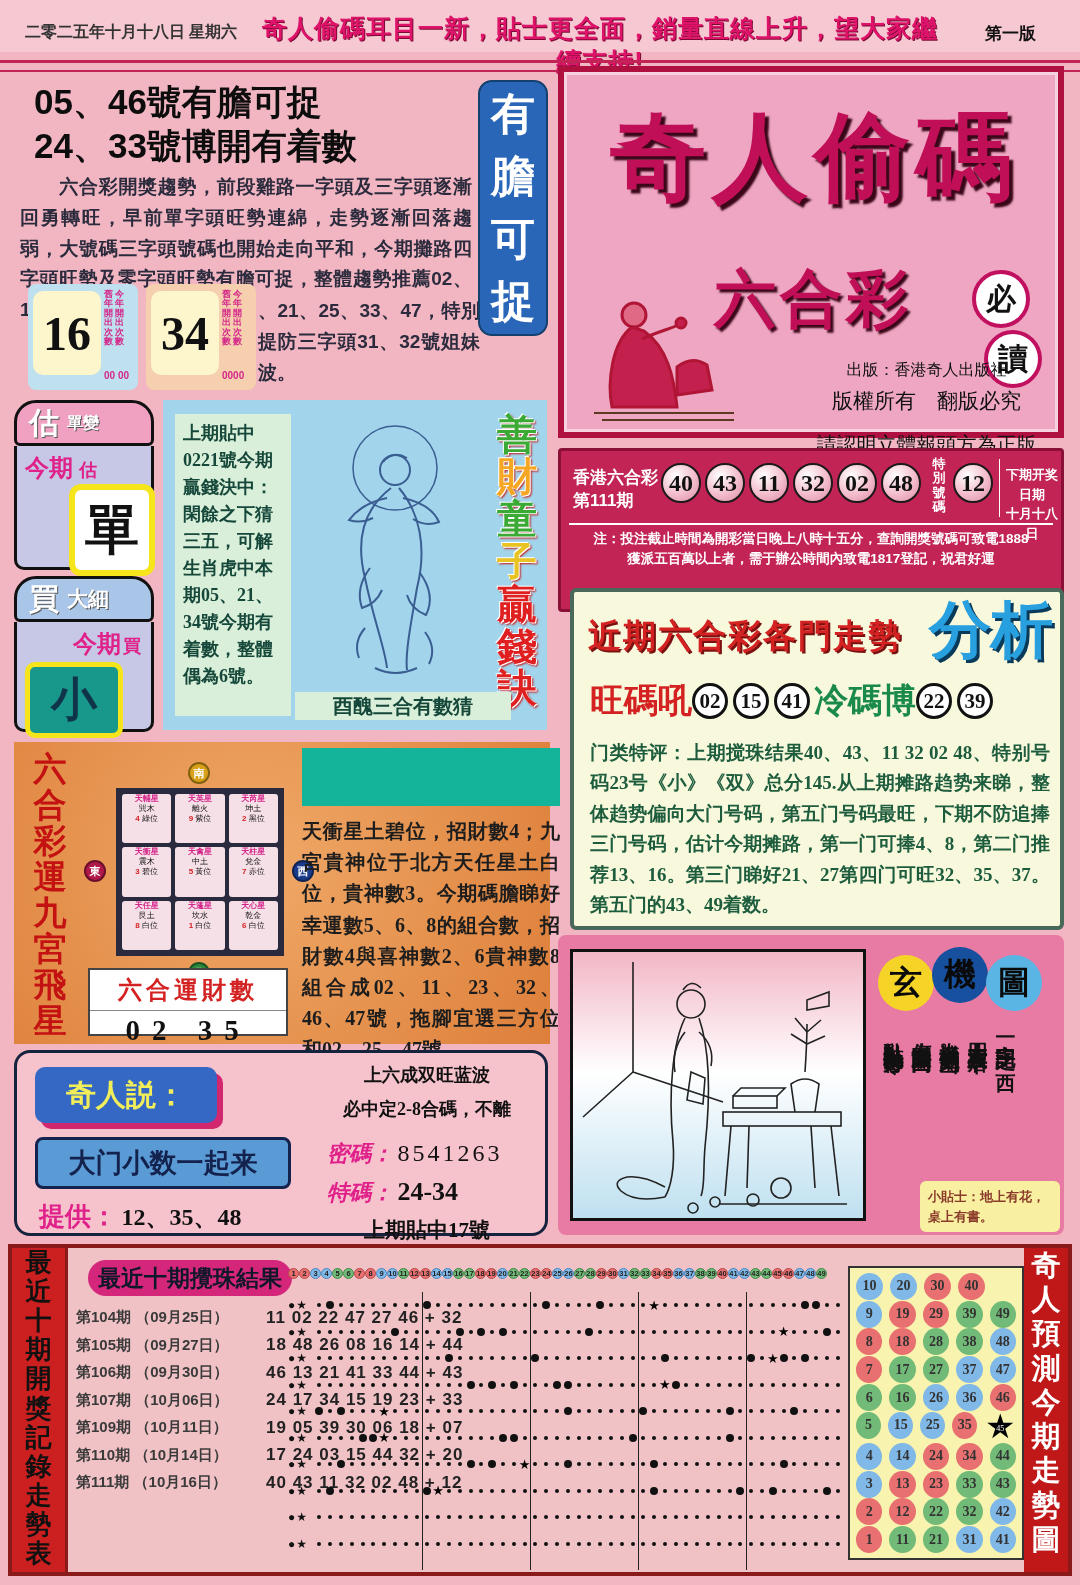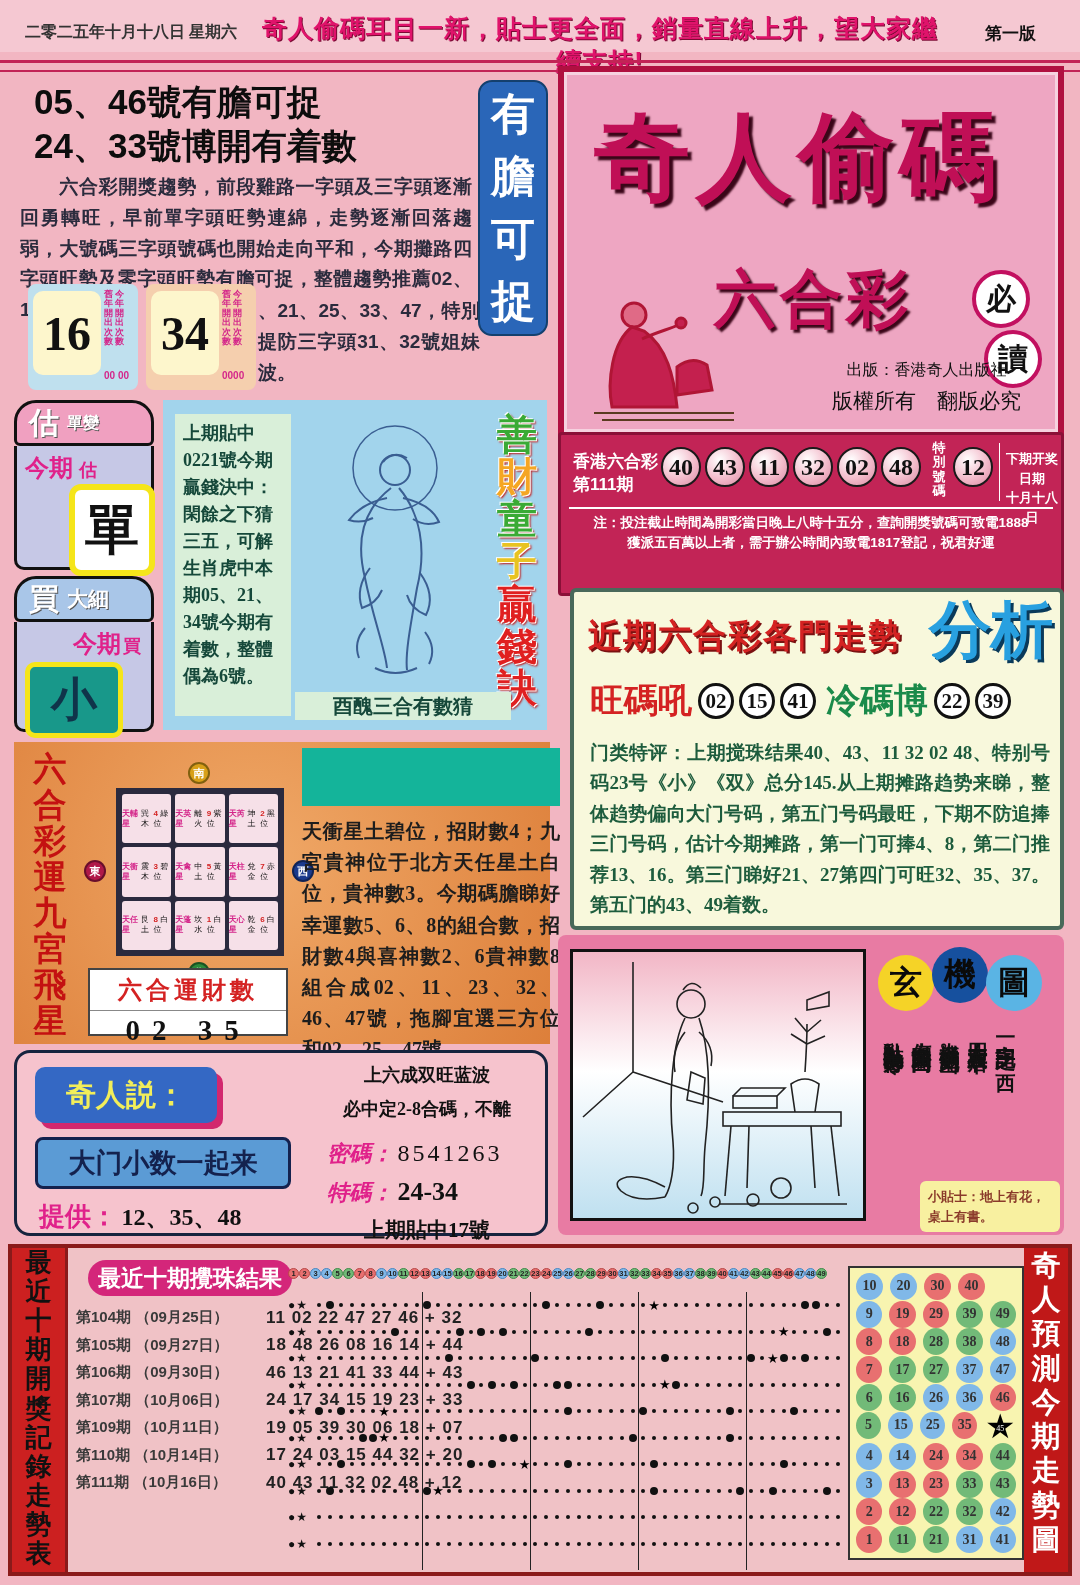--- a/index.html
+++ b/index.html
@@ -25,29 +25,29 @@
             border-radius:14px;color:#fff;font-size:44px;font-weight:900;justify-content:space-evenly}
   .numtile{width:110px;height:106px;border-radius:8px}
   .numcard{left:5px;top:7px;width:68px;height:84px;background:#fdf6cc;border-radius:10px;
            display:flex;align-items:center;justify-content:center;font-size:48px;font-weight:900}
   .numlabels{left:76px;top:6px;display:flex;gap:2px;font-size:9px;font-weight:bold;color:#d4268a;line-height:1.05}
   .numcounts{left:76px;top:86px;font-size:10px;font-weight:bold;color:#d4268a}
 
   
   .masthead{left:558px;top:66px;width:506px;height:372px;background:#eea6c2;border:6px solid #b01040;
             box-shadow:inset 0 0 0 3px #f6d2e0;box-sizing:border-box}
-  .mh-title{left:30px;top:22px;width:440px;font-size:96px;font-weight:900;
+  .mh-title{left:30px;top:22px;width:440px;text-align:center;font-size:96px;font-weight:900;
             color:#c00f56;text-shadow:4px 4px 2px #3a0618;letter-spacing:6px}
   .mh-sub{left:150px;top:185px;font-size:62px;font-weight:900;color:#c00f56;text-shadow:3px 3px 2px #3a0618;letter-spacing:4px}
   .mh-circle{width:50px;height:50px;border-radius:50%;background:#fff;border:4px solid #c21060;
              display:flex;align-items:center;justify-content:center;font-size:30px;font-weight:900;color:#111}
   .mh-pub{left:235px;top:288px;width:255px;text-align:center;font-weight:normal}
 
   
-  .resbar{left:558px;top:432px;width:506px;height:164px;background:#c22456;border:3px solid #8a1038;
+  .resbar{left:558px;top:448px;width:506px;height:164px;background:#c22456;border:3px solid #8a1038;
           border-radius:4px;box-sizing:border-box;color:#fff}
   .res-ball{width:40px;height:40px;border:2px solid #1a1a1a;color:#111;font-size:24px;
             background:radial-gradient(circle at 35% 30%,#ffffff,#f3bccb 55%,#db8ba4)}
   .res-note{font-size:13.5px;font-weight:bold;text-align:center;line-height:1.5}
 
   
   .ana{left:570px;top:588px;width:494px;height:342px;background:#f8f8dc;border:4px solid #49695a;
        border-radius:6px;box-sizing:border-box}
   .ana-title-red{left:14px;top:22px;font-size:33px;font-weight:900;color:#d42222;text-shadow:2px 2px 0 #7a1111;letter-spacing:2px}
   .ana-title-blue{left:355px;top:-4px;font-size:62px;font-weight:900;color:#28a0e0;text-shadow:3px 3px 0 #0a3a5a}
@@ -74,21 +74,21 @@
   .li-chars{left:330px;top:14px;width:48px}
   .li-chars span{font-size:40px;font-weight:900;display:block;text-align:center;line-height:1.06;
                  text-shadow:1px 1px 0 #fff,-1px -1px 0 #fff,2px 2px 2px #c02020}
 
   
   .nine{left:14px;top:742px;width:536px;height:302px;background:radial-gradient(circle at 45% 40%,#f0a968,#dd7f3a)}
   .nine-title{left:16px;top:10px;width:40px}
   .nine-title span{font-size:33px;font-weight:900;color:#c41111;display:block;text-align:center;line-height:1.09}
   .ngrid{left:102px;top:46px;width:168px;height:168px;border:6px solid #2a2a3e;background:#2a2a3e;
          display:grid;grid-template-columns:1fr 1fr 1fr;grid-template-rows:1fr 1fr 1fr;gap:4px;box-sizing:border-box}
-  .ncell{background:#f6e0e8;border-radius:3px;display:flex;align-items:center;
+  .ncell{background:#f6e0e8;border-radius:3px;display:flex;flex-direction:column;align-items:center;
          justify-content:flex-start;font-size:8px;line-height:1.25}
   .ncell .s{color:#d4268a;font-weight:bold}
   .ncell .n{color:#d42222;font-weight:bold}
   .ndot{width:22px;height:22px;color:#fff;font-size:11px}
   .nmoney{left:74px;top:226px;width:200px;height:68px;background:#fff;border:2px solid #444;box-sizing:border-box;text-align:center}
   .teal-block{left:288px;top:6px;width:258px;height:58px;background:#14b49a}
   .fortune{left:288px;top:74px;width:258px;font-size:20px;font-weight:bold;color:#1d1d1d;
            text-align:justify;line-height:1.56}
 
   
@@ -108,21 +108,21 @@
               font-size:32px;font-weight:900;color:#0a0a0a;border-radius:50%}
   .poem{left:322px;top:92px;height:160px;writing-mode:vertical-rl;font-size:20px;font-weight:900;
         line-height:1.4;color:#111;letter-spacing:2px}
   .tip{left:362px;top:246px;width:140px;background:#f8f0a0;border-radius:6px;padding:6px 8px;
        font-size:13px;font-weight:900;color:#8a3a2a;line-height:1.5;box-sizing:border-box}
 
   
   .bot{left:8px;top:1244px;width:1064px;height:332px;background:#f0c2c6;border:4px solid #8a1a1a;box-sizing:border-box}
   .bot-band{left:0;top:0;width:56px;height:324px;background:#cc2020;border-right:3px solid #8a1a1a;box-sizing:border-box}
   .bot-band span{font-size:26px;font-weight:900;color:#111;display:block;text-align:center;line-height:1.12}
-  .bot-pill{left:76px;top:12px;width:204px;height:36px;background:#d4267a;border-radius:18px;color:#ffffff;
+  .bot-pill{left:76px;top:12px;width:204px;height:36px;background:#d4267a;border-radius:18px;color:#0f172a;
             display:flex;align-items:center;justify-content:center;font-size:23px;font-weight:900}
   .hist-rows{left:64px;top:56px}
   .hist-row{height:27.5px;display:flex;align-items:center}
   .hist-issue{width:190px;font-size:15px;font-weight:bold;color:#3a3a3a}
   .hist-nums{font-size:17px;font-weight:800;color:#222;letter-spacing:1px}
   .miniball{width:11px;height:11px;font-size:7.5px;color:#222;border:1px solid rgba(0,0,0,.35)}
   .dotgrid{left:276px;top:44px;width:560px;height:280px}
   .dotrow{height:26.5px;display:flex;align-items:center}
   .legend{width:26px;font-size:12px;letter-spacing:1px}
   .dcell{width:10.8px;display:flex;align-items:center;justify-content:center}
@@ -267,21 +267,21 @@
   <div class="abs" style="left:8px;top:72px;width:484px;border-top:2px solid #fff"></div>
   <div class="abs res-note" style="left:8px;top:78px;width:484px">
     <div>注：投注截止時間為開彩當日晚上八時十五分，查詢開獎號碼可致電1888</div>
     <div>獲派五百萬以上者，需于辦公時間內致電1817登記，祝君好運</div>
   </div>
 </div>
 
 <div class="abs ana">
   <div class="abs ana-title-blue serif">分析</div>
   <div class="abs ana-title-red serif">近期六合彩各門走勢</div>
-  <div class="abs" style="left:16px;top:86px;display:flex;align-items:center;gap:6px">
+  <div class="abs" style="left:16px;top:86px;display:flex;align-items:center;">
     <span class="serif" style="font-size:34px;font-weight:900;color:#d42222">旺碼吼</span>
     <span id="hot-balls" style="display:flex;gap:5px">
         <div class="ball ana-circle serif">02</div>
         <div class="ball ana-circle serif">15</div>
         <div class="ball ana-circle serif">41</div>
       </span>
     <span class="serif" style="font-size:34px;font-weight:900;color:#1a8a4a;margin-left:4px">冷碼博</span>
     <span id="cold-balls" style="display:flex;gap:5px">
         <div class="ball ana-circle serif">22</div>
         <div class="ball ana-circle serif">39</div>

